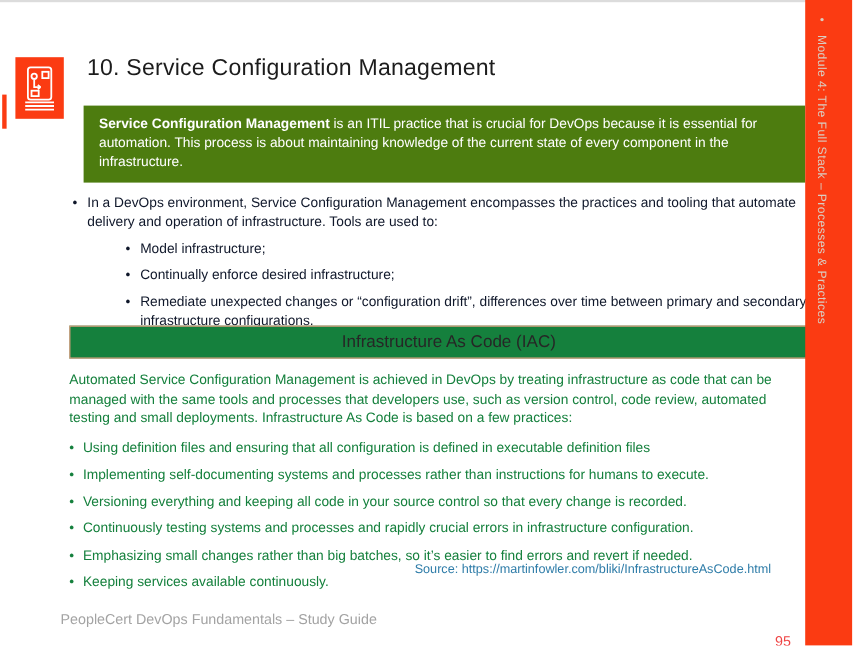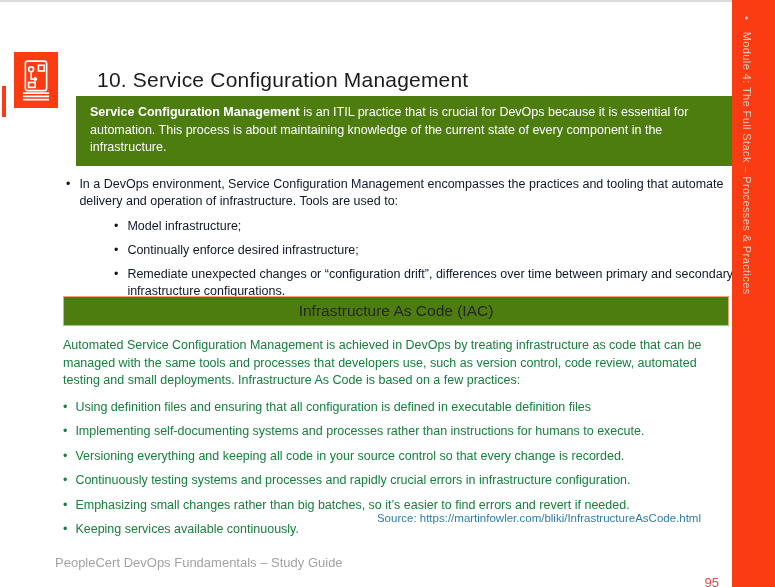--- a/index.html
+++ b/index.html
@@ -10,43 +10,43 @@
   .top-line { position:absolute; left:0; top:0; width:740px; height:2px; background:#dcdcdc; }
   .left-sliver { position:absolute; left:2px; top:86px; width:4px; height:31px; background:#fb3b12; }
 
   .doc-icon {
     position:absolute; left:14px; top:52px; width:44px; height:56px;
     background:#fb3b12; display:flex; align-items:center; justify-content:center;
   }
   .doc-icon svg { display:block; }
 
   .title {
-    position:absolute; left:79px; top:50px; margin:18px; width:620px;
+    position:absolute; left:79px; top:50px; margin:0; width:620px;
     font-size:21px; font-weight:400; color:#1c1c1c; letter-spacing:0.2px;
   }
 
   .callout {
     position:absolute; left:76px; top:96px; width:628px; min-height:44px;
     background:#4d7c0f; color:#ffffff; padding:8px 14px 9px 14px;
     font-size:12.5px; line-height:1.4;
   }
   .callout .lead { font-weight:700; }
 
   .black-section { position:absolute; left:66px; top:176px; width:670px; color:#0f172a; font-size:12.5px; line-height:1.38; }
   .b-item { display:flex; }
   .b-item::before { content:"\2022"; flex:0 0 auto; margin-right:9px; }
   .b-item p { margin:0; }
   .black-section .lvl2 { margin-left:48px; margin-top:7px; }
   .black-section .lvl1 { margin-bottottom:0; }
 
   .iac-box {
     position:absolute; left:63px; top:296px; width:664px; height:28px;
-    border:1px solid #eda185; background:#4d7c0f;
+    border:1px solid #eda185; background:#15803d;
     display:flex; align-items:center; justify-content:center;
-    font-size:15.5px; color:#262626;
+    font-size:15.5px; color:#262626;padding-left:12px;
   }
 
   .blue-section { position:absolute; left:63px; top:337px; width:672px; color:#15803d; font-size:12.5px; line-height:1.4; }
   .blue-section .intro { margin:0 0 9px 0; }
   .blue-section .b-item { margin-bottom:7px; }
   .blue-section .b-item::before { margin-right:8px; }
 
   .source {
     position:absolute; right:74px; top:512px; font-size:11.5px; color:#2e7ca8;
   }

